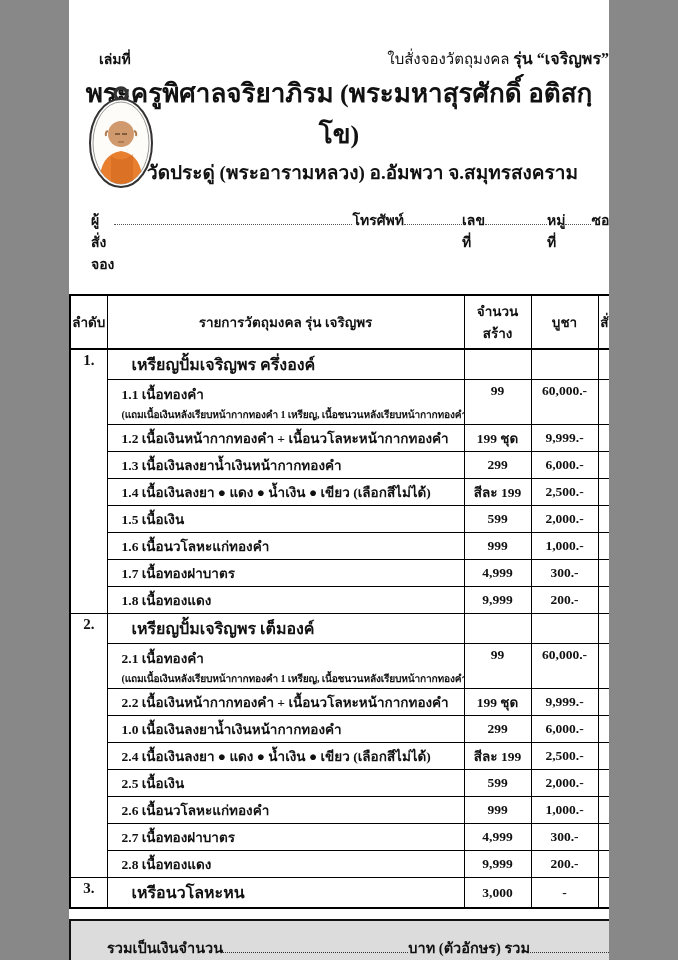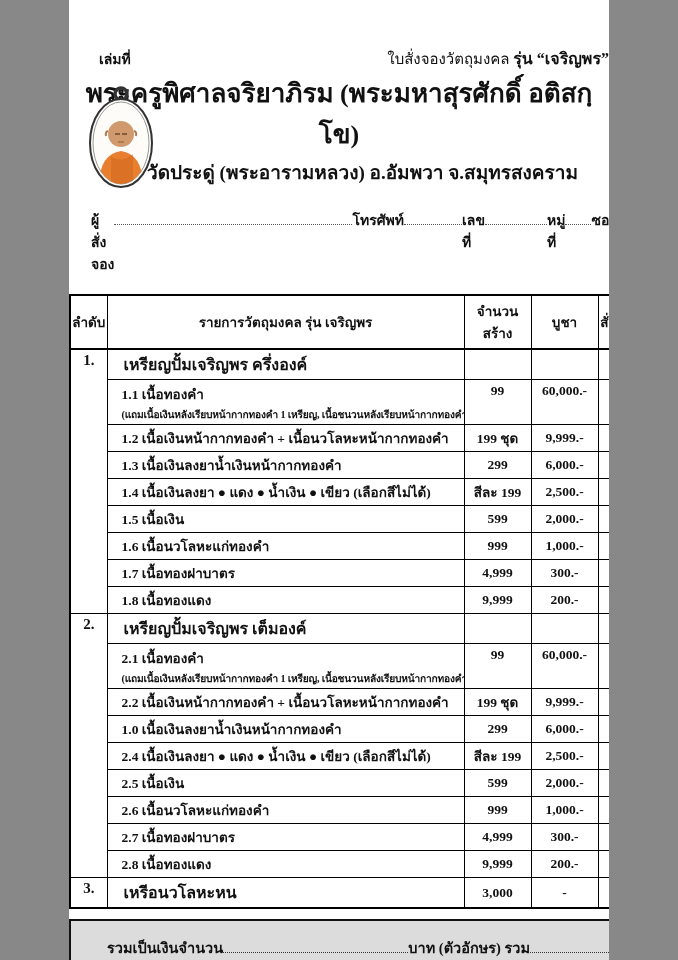--- a/index.html
+++ b/index.html
@@ -30,21 +30,21 @@
   .dots{height:3px;border-bottom:1.8px dotted #555;flex:0 0 auto;}
   .grow{flex:1 1 auto;}
   .w240{width:238px}.w58{width:58px}.w62{width:62px}.w26{width:26px}
   .w62b{width:60px}.w98{width:96px}.w118{width:116px}.w103{width:101px}.w185{width:185px}
   
   table.order{border-collapse:collapse;table-layout:fixed;width:640px;margin:2px auto 0;border:2px solid #000;}
   table.order th,table.order td{border:1px solid #000;overflow:hidden;}
   table.order th{font-size:13.5px;padding:4px 0;border-bottom:2px solid #000;}
   .no-cell{text-align:center;font-weight:bold;font-size:15px;vertical-align:top;padding-top:2px;}
   .section-row td{border-top:2px solid #000;height:26px;}
-  .title-cell{font-size:16px;font-weight:bold;padding:1px 4px 2px 16px;}
+  .title-cell{font-size:16px;font-weight:bold;padding:1px 4px 2px 24px;}
   .item-cell{font-size:13.5px;font-weight:bold;padding:2px 4px 2px 14px;height:21px;}
   .qty-cell,.price-cell{text-align:center;font-weight:bold;font-size:13.5px;}
   .note{font-size:10.2px;font-weight:bold;white-space:nowrap;letter-spacing:-0.2px;margin-top:1px;}
   tr.has-note td{vertical-align:top;padding-top:3px;}
   
   .total-box{
     width:608px;margin:10px auto 0;border:2px solid #111;background:#dcdcdc;
     padding:15px 14px 6px 36px;display:flex;align-items:baseline;
     font-size:14.5px;font-weight:bold;
   }

